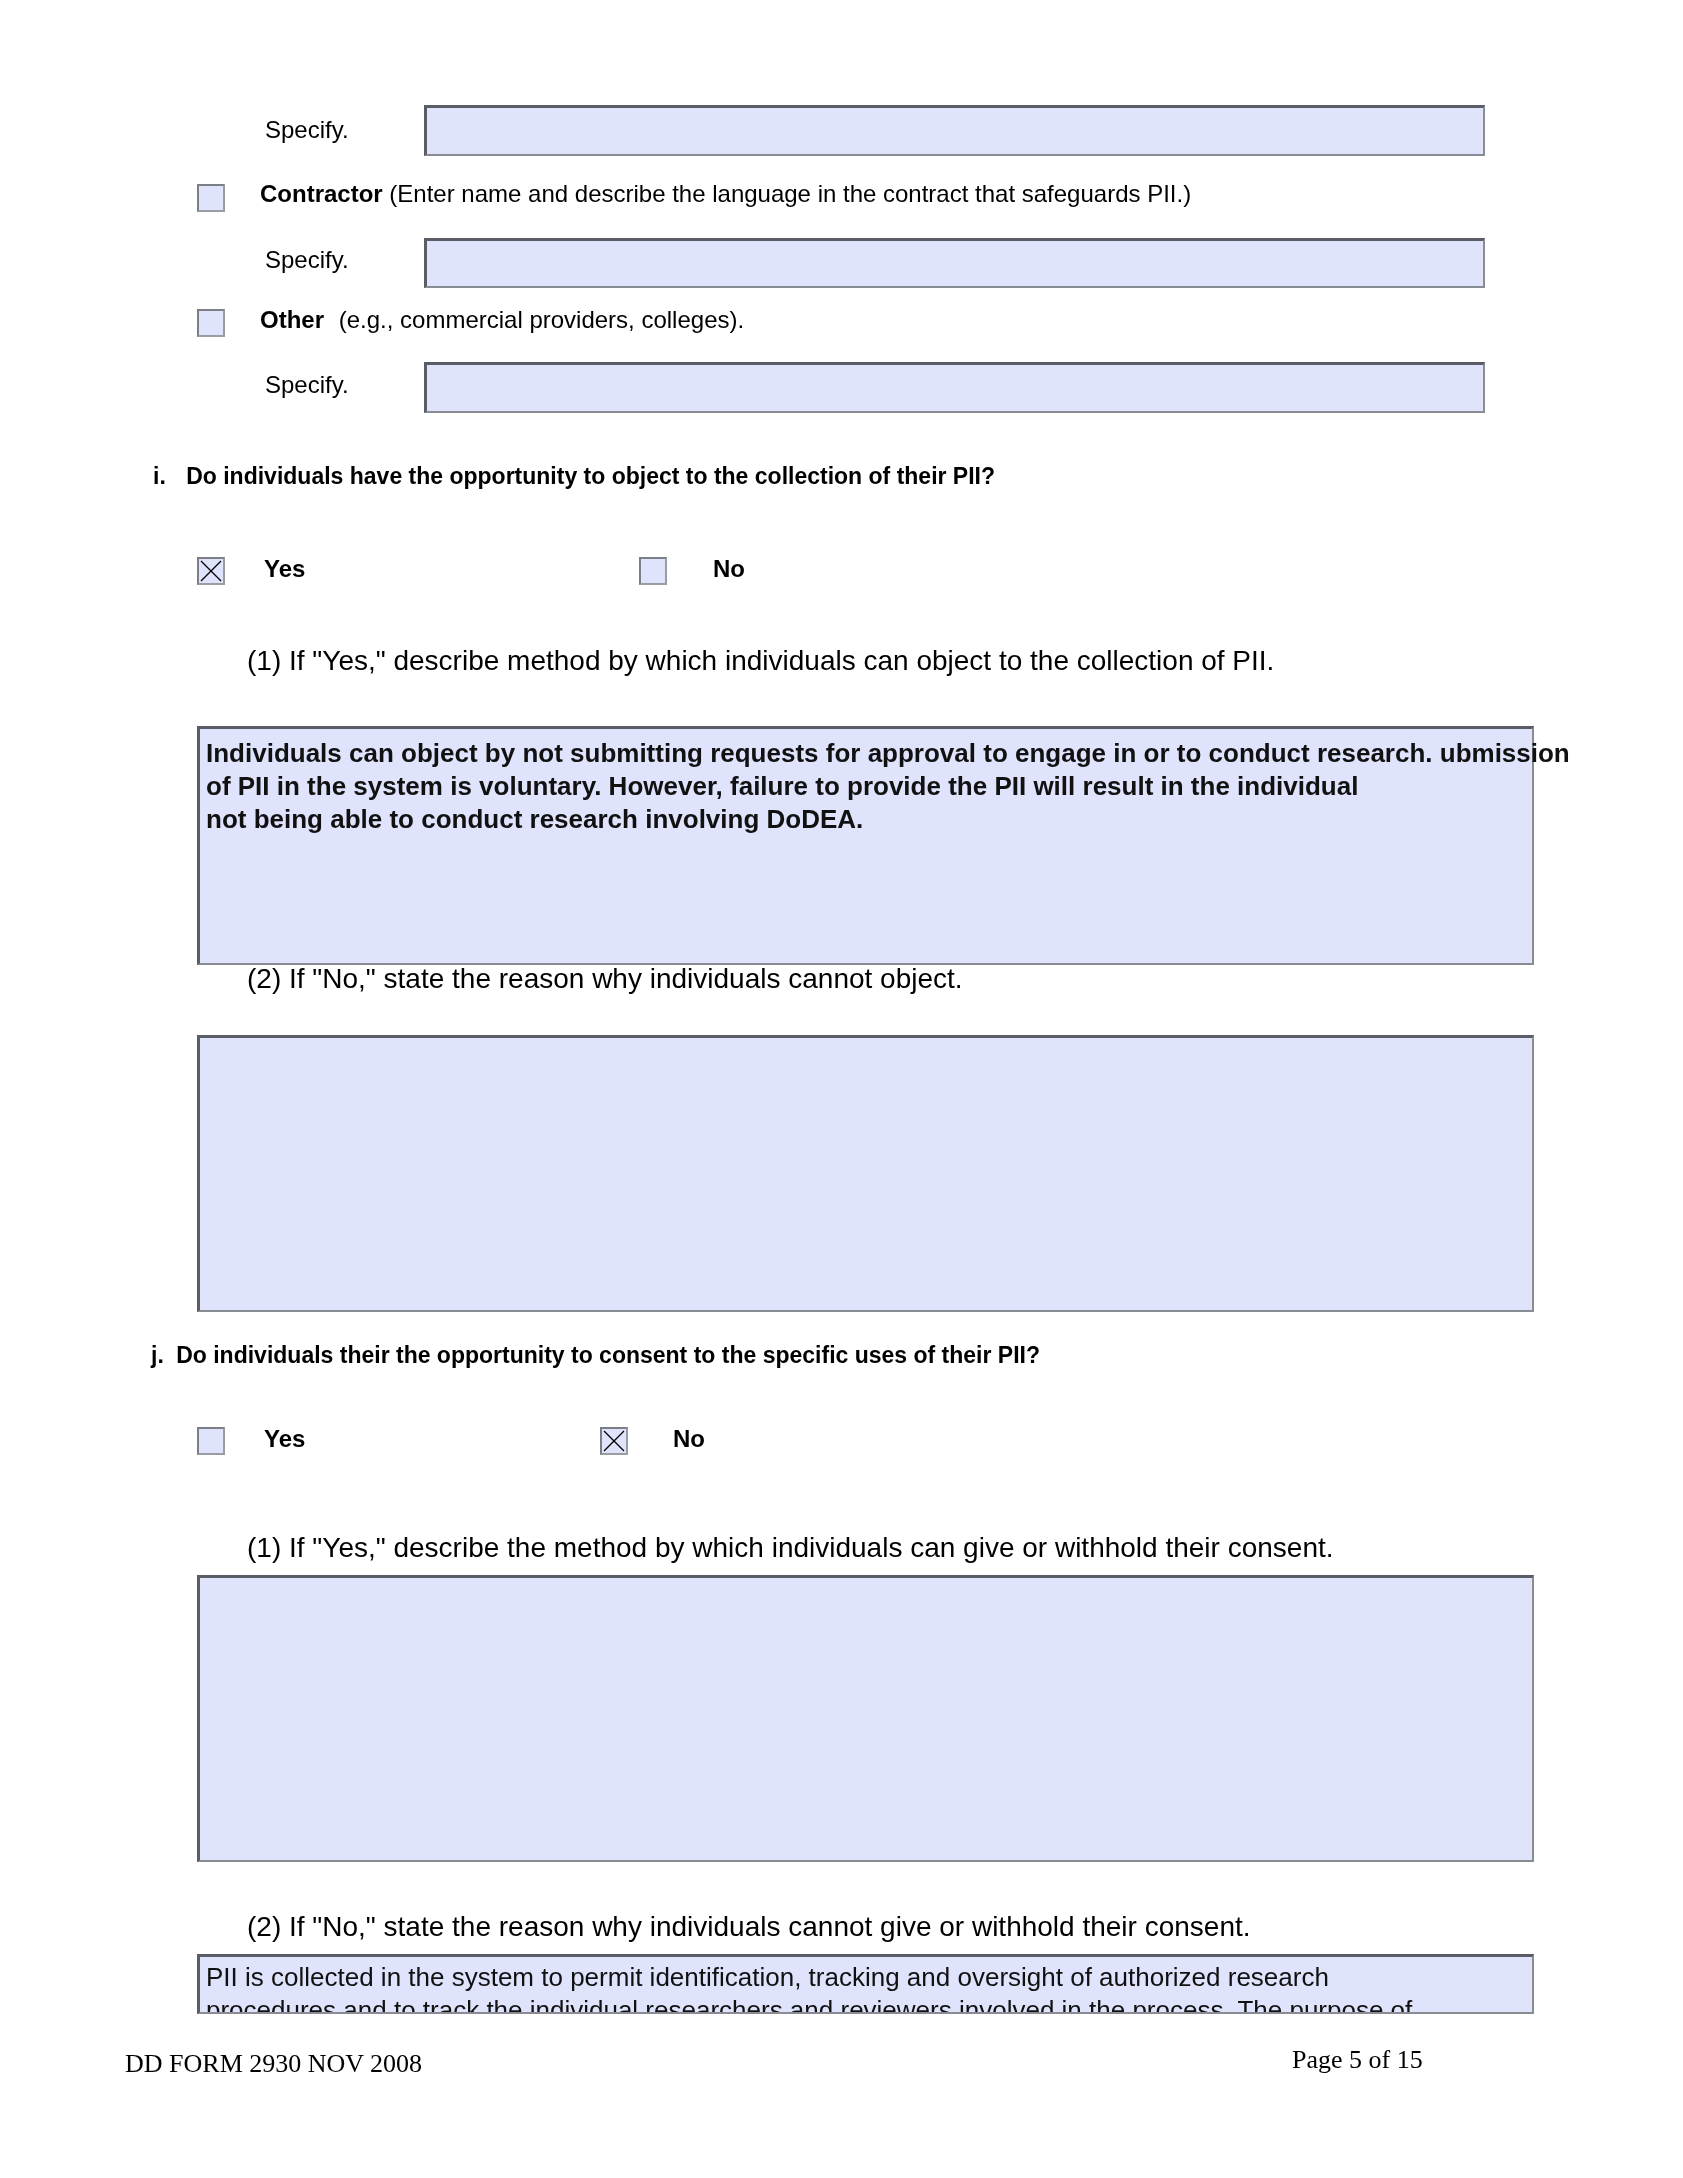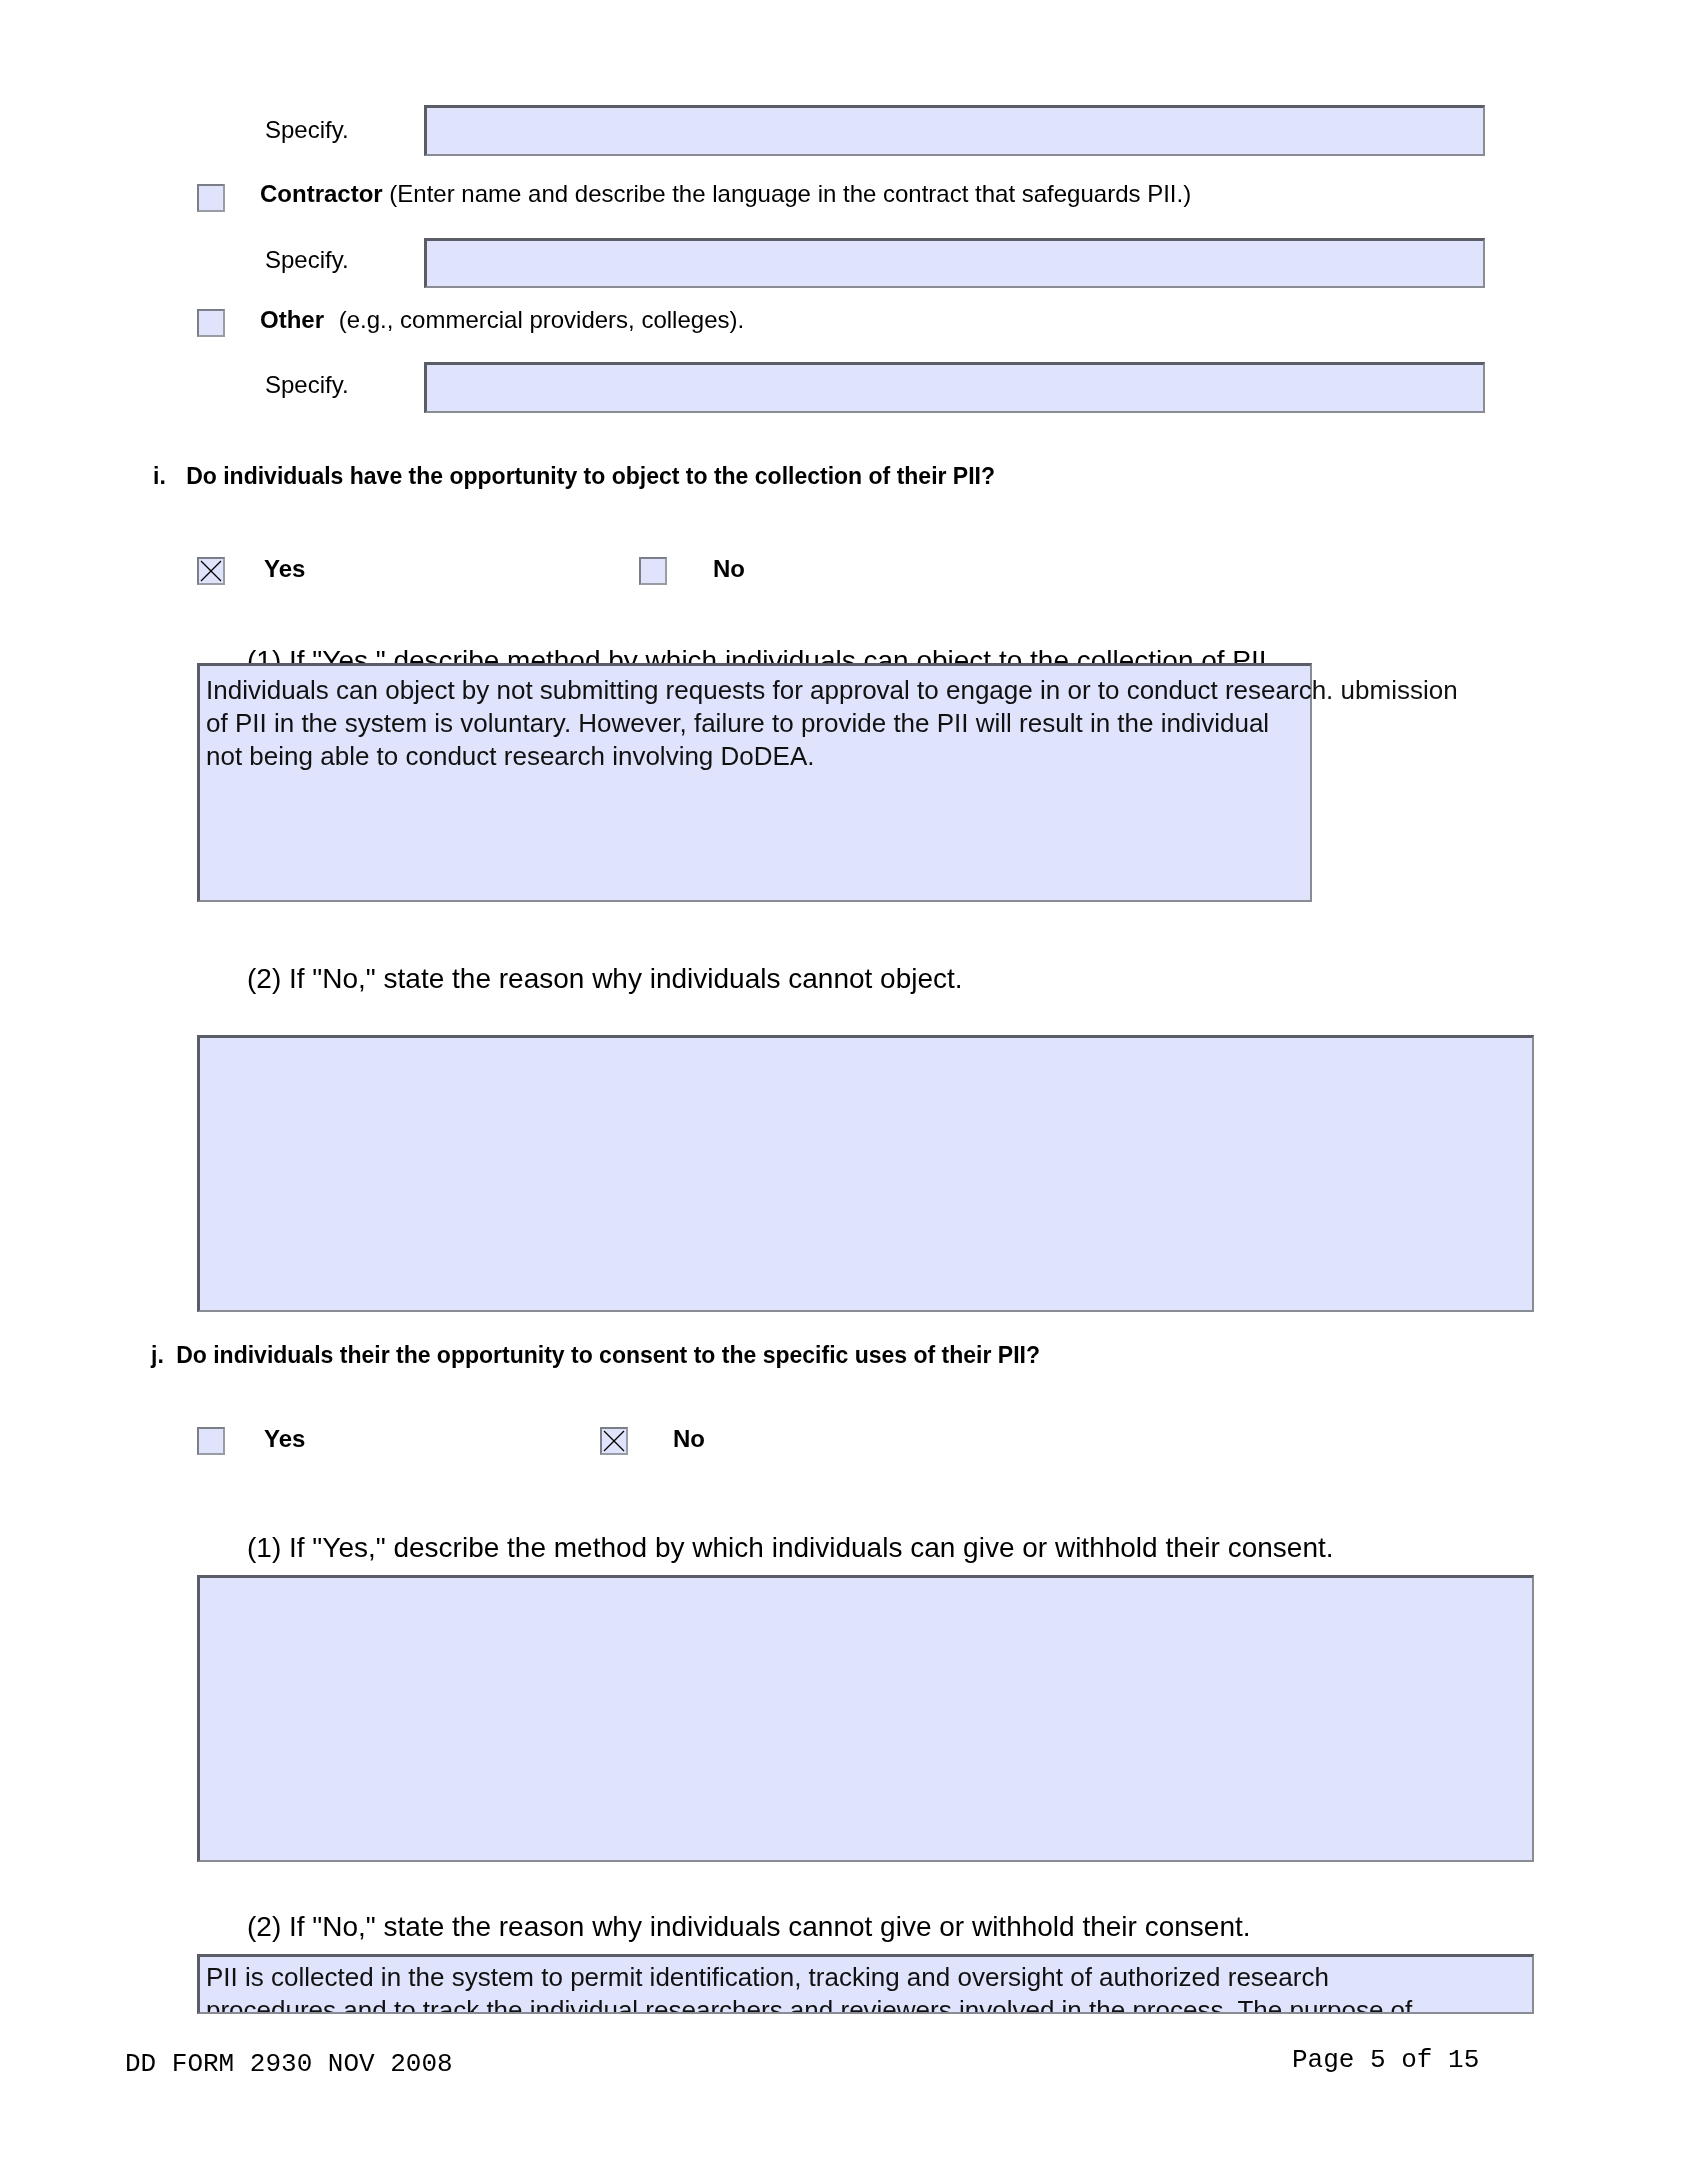--- a/index.html
+++ b/index.html
@@ -21,21 +21,21 @@
     position: absolute; left: 6px; top: 8px; right: 6px;
     font-size: 26px; line-height: 33px; white-space: pre; color: #111;
   }
   .cb {
     position: absolute; width: 28px; height: 28px; box-sizing: border-box;
     background: #dfe3fc;
     border-top: 2px solid #7b7e86; border-left: 2px solid #7b7e86;
     border-right: 2px solid #9a9ca3; border-bottom: 2px solid #9a9ca3;
   }
   .cb svg { position: absolute; left: 0; top: 0; width: 24px; height: 24px; }
-  .footer { font-size: 26px; font-family: Liberation Mono, monospace; }
+  .footer { font-size: 26px; font-family: Liberation Serif, serif; }
 </style>
 </head>
 <body>
 
 <div class="abs txt lbl" style="left:265px; top:118px;">Specify.</div>
 <div class="field" style="left:424px; top:105px; width:1061px; height:51px;"></div>
 
 <div class="cb" style="left:197px; top:184px;"></div>
 <div class="abs txt lbl" style="left:260px; top:182px;">
   <span class="bold">Contractor</span>
@@ -63,21 +63,21 @@
     <svg viewBox="0 0 24 24">
       <line x1="2" y1="2" x2="22" y2="22" stroke="#000" stroke-width="1.3"></line>
       <line x1="22" y1="2" x2="2" y2="22" stroke="#000" stroke-width="1.3"></line>
     </svg>
   </div>
 <div class="abs txt lbl bold" style="left:264px; top:557px;">Yes</div>
 <div class="cb" id="cb-i-no" style="left:639px; top:557px;"></div>
 <div class="abs txt lbl bold" style="left:713px; top:557px;">No</div>
 
 <div class="abs txt sub" style="left:247px; top:647px;">(1)  If "Yes," describe method by which individuals can object to the collection of PII.</div>
-<div class="field" style="left:197px; top:663px; width:1115px; height:239px;">
+<div class="field" style="left:197px; top:726px; width:1337px; height:239px;font-weight:bold;">
   <div class="area-text">Individuals can object by not submitting requests for approval to engage in or to conduct research. ubmission
 of PII in the system is voluntary. However, failure to provide the PII will result in the individual
 not being able to conduct research involving DoDEA.</div>
 </div>
 
 <div class="abs txt sub" style="left:247px; top:965px;">(2)  If "No," state the reason why individuals cannot object.</div>
 <div class="field" style="left:197px; top:1035px; width:1337px; height:277px;">
   <div class="area-text"></div>
 </div>
 

